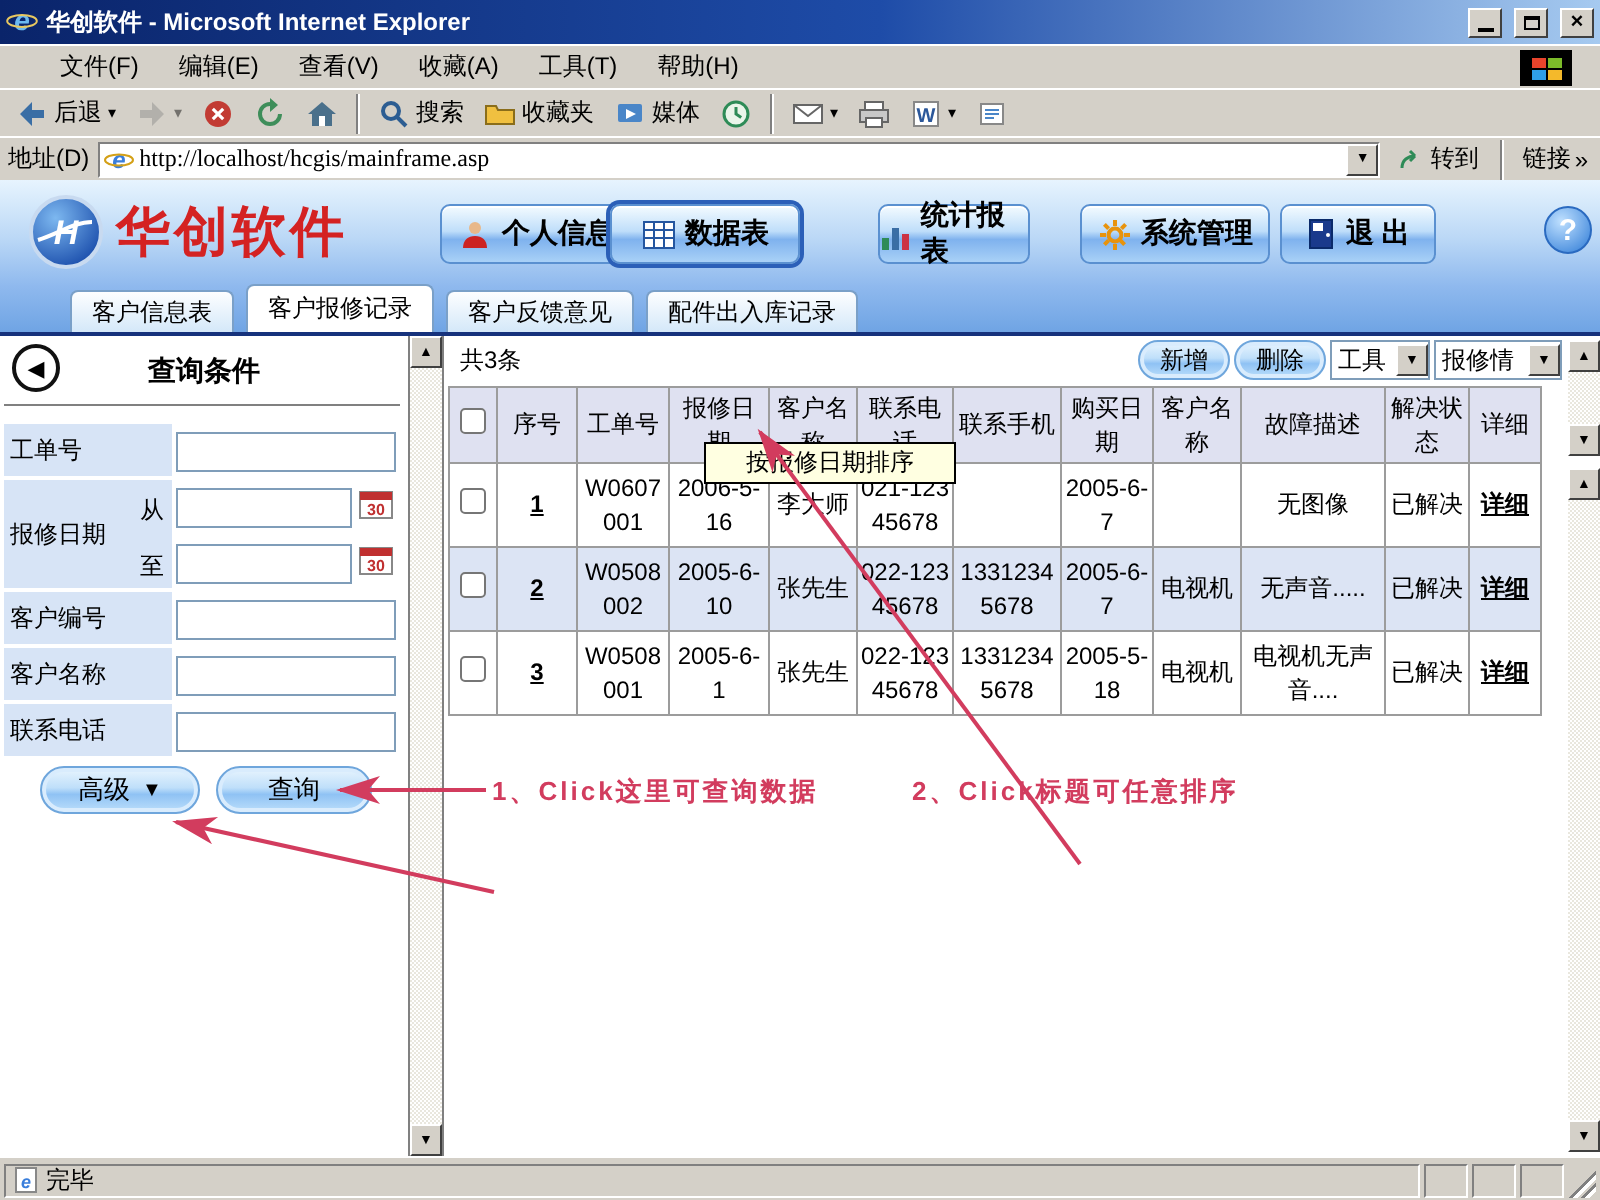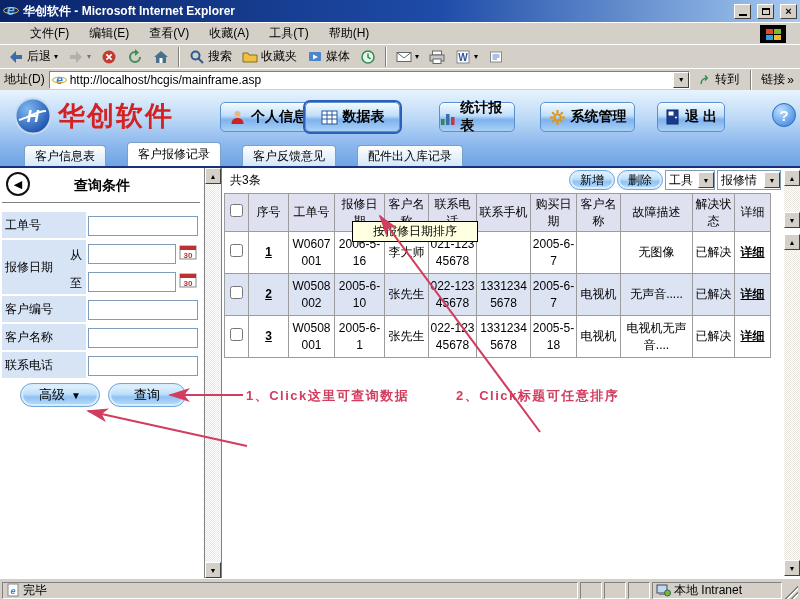--- a/index.html
+++ b/index.html
@@ -28,41 +28,41 @@
   border-top:1px solid #fff;display:flex;align-items:center;padding-left:4px;gap:2px}
 .tbtn{display:flex;align-items:center;gap:3px;padding:1px 4px;cursor:pointer;white-space:nowrap}
 .tbtn.dis{opacity:.45}
 .caret{font-size:8px;line-height:8px}
 .tsep{width:2px;height:20px;border-left:1px solid #808080;border-right:1px solid #fff;margin:0 3px}
 
 #addrbar{position:absolute;left:0;top:68px;width:800px;height:22px;background:#D4D0C8;
   border-top:1px solid #fff;display:flex;align-items:center;padding:0 4px;gap:4px}
 #addrbox{flex:1;height:18px;background:#fff;border:1px solid;border-color:#808080 #fff #fff #808080;
   display:flex;align-items:center;gap:3px;padding-left:2px}
-#addrbox input{flex:1;border:none;outline:none;font-size:12px;font-family:Liberation Sans, sans-serif}
+#addrbox input{flex:1;border:none;outline:none;font-size:12px;font-family:Liberation Serif, serif}
 .dropbtn{width:16px;height:16px;background:#D4D0C8;border:1px solid;border-color:#fff #404040 #404040 #fff;
   display:flex;align-items:center;justify-content:center;font-size:7px;cursor:pointer}
 #gobtn{display:flex;align-items:center;gap:2px;padding:1px 4px;cursor:pointer}
 #linksbox{display:flex;align-items:center;gap:2px;padding:1px 2px;cursor:pointer}
 
 #banner{position:absolute;left:0;top:90px;width:800px;height:53px;
   background:linear-gradient(#E7F4FE 0%,#BBD8F6 55%,#8FB9EE 100%)}
 #brand{position:absolute;left:58px;top:8px;font-size:27px;font-weight:bold;color:#D42222;letter-spacing:2px}
 .navbtn{position:absolute;top:12px;height:30px;border-radius:5px;border:1px solid #5A90D0;cursor:pointer;
   background:linear-gradient(#F4FBFF 0%,#BFDEFA 45%,#7FB2EE 60%,#A9D1F7 100%);
   display:flex;align-items:center;justify-content:center;gap:5px;font-weight:bold;font-size:14px;color:#000;
   box-shadow:inset 0 1px 0 #fff}
 .navbtn.active{box-shadow:0 0 0 2px #2B5FB8,inset 0 1px 0 #fff}
 #helpbtn{position:absolute;right:4px;top:13px;width:24px;height:24px;border-radius:50%;cursor:pointer;
   background:radial-gradient(circle at 35% 30%,#BFE0FF,#2E7BD6);border:1px solid #2a6ac0;
   color:#fff;font-weight:bold;font-size:15px;display:flex;align-items:center;justify-content:center}
 
 #tabrow{position:absolute;left:0;top:143px;width:800px;height:25px;
   background:linear-gradient(#8FB9EE,#6FA4E4);border-bottom:2px solid #16327C;
-  display:flex;align-items:flex-end;gap:21px;padding-left:24px}
+  display:flex;align-items:flex-end;gap:6px;padding-left:35px}
 .tab{height:21px;border:1px solid #7AA0C8;border-bottom:none;border-radius:4px 4px 0 0;cursor:pointer;
   background:linear-gradient(#FDFEFF,#D4E8F9);display:flex;align-items:center;justify-content:center;padding:0 10px}
 .tab.active{height:24px;background:#fff;font-size:12px}
 
 #content{position:absolute;left:0;top:168px;width:800px;height:410px;background:#fff}
 
 #sidebar{position:absolute;left:0;top:0;width:204px;height:410px;background:#fff}
 #backbtn{position:absolute;left:6px;top:4px;width:24px;height:24px;border-radius:50%;border:2px solid #111;
   display:flex;align-items:center;justify-content:center;font-size:11px;cursor:pointer;background:#fff}
 #sidetitle{position:absolute;left:0;top:9px;width:204px;text-align:center;font-weight:bold;font-size:14px}
@@ -305,21 +305,21 @@
       </svg>
     <span>统计报表</span>
   </span>
   <span class="navbtn" style="left:540px;width:95px">
     <svg width="17" height="17">
         <circle cx="8.5" cy="8.5" r="3.2" fill="none" stroke="#E8930C" stroke-width="2"></circle>
         <path d="M8.5 1v3M8.5 13v3M1 8.5h3M13 8.5h3M3.2 3.2l2.1 2.1M11.2 11.2l2.1 2.1M13.8 3.2l-2.1 2.1M5.3 11.2l-2.1 2.1" stroke="#E8930C" stroke-width="2"></path>
       </svg>
     <span>系统管理</span>
   </span>
-  <span class="navbtn" style="left:657px;width:68px">
+  <span class="navbtn" style="left:640px;width:78px">
     <svg width="15" height="16">
         <rect x="2" y="1" width="11" height="14" fill="#1A3A8C" stroke="#0A2A6A"></rect>
         <rect x="3.5" y="2.5" width="5" height="4" fill="#fff"></rect>
         <circle cx="11" cy="8.5" r="1" fill="#fff"></circle>
       </svg>
     <span>退 出</span>
   </span>
   <span id="helpbtn">
       <span>?</span>
     </span>
@@ -513,22 +513,14 @@
   <span class="pane" id="pane-main">
     <svg width="14" height="14">
         <rect x="2" y="1" width="10" height="12" fill="#fff" stroke="#888"></rect>
         <text x="7" y="11" text-anchor="middle" font-size="9" font-style="italic" font-weight="bold" fill="#3A7EDB">e</text>
       </svg>
     <span>完毕</span>
   </span>
   <span class="pane tiny"></span>
   <span class="pane tiny"></span>
   <span class="pane tiny"></span>
-  <span class="pane" id="pane-zone">
-    <svg width="15" height="13">
-        <rect x="1" y="1" width="10" height="8" fill="#BFD8EE" stroke="#446"></rect>
-        <rect x="3" y="9" width="6" height="2" fill="#888"></rect>
-        <circle cx="11.5" cy="9" r="3" fill="#7CB82F" stroke="#365"></circle>
-      </svg>
-    <span>本地 Intranet</span>
-  </span>
   <span id="grip"></span>
 </div>
 
 </body></html>

